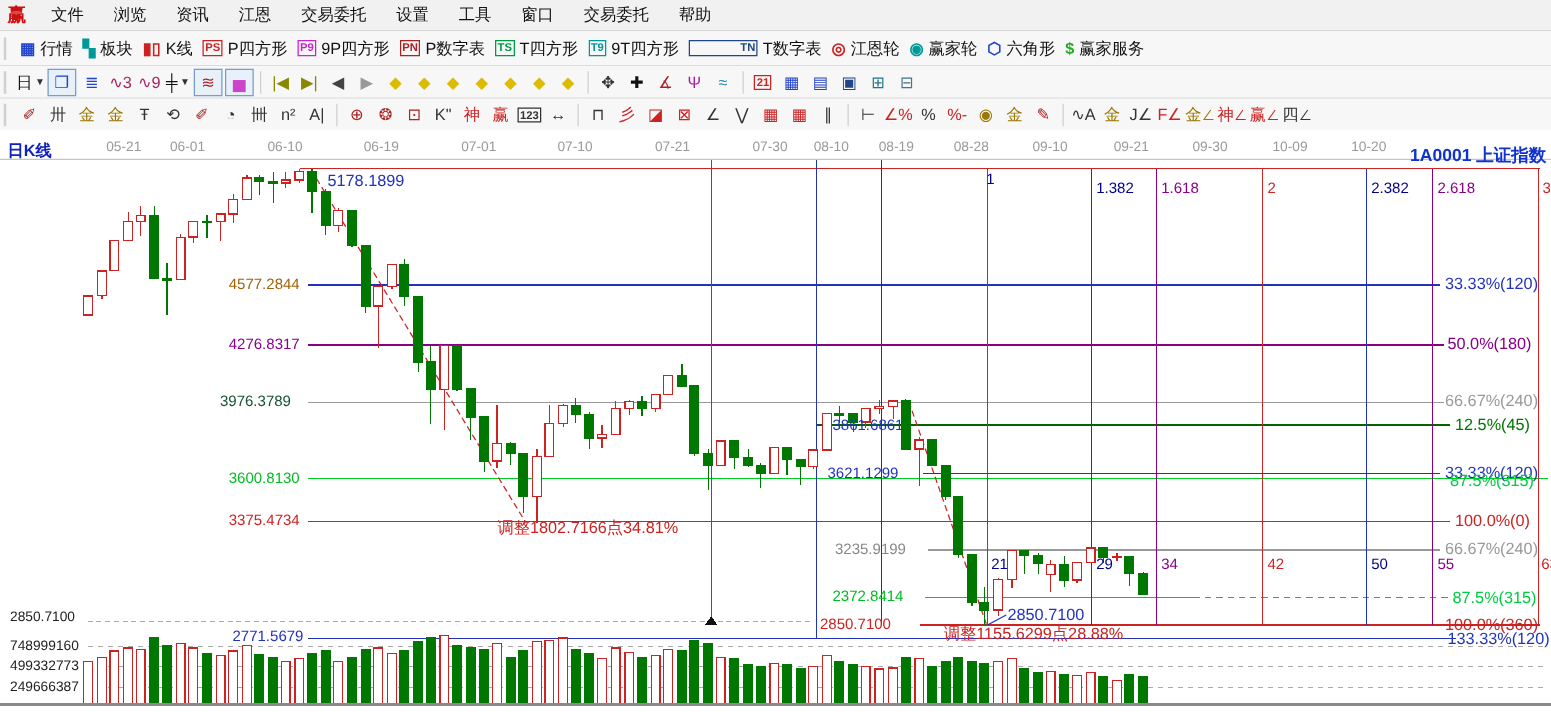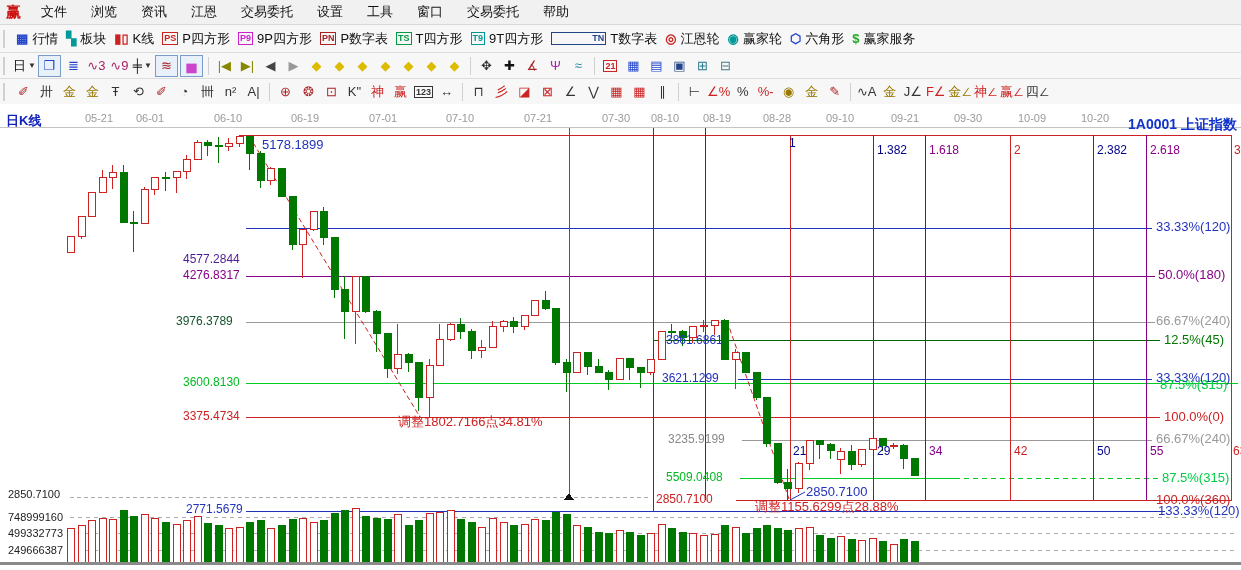--- a/index.html
+++ b/index.html
@@ -635,29 +635,29 @@
       <div class="tick" style="left: 695px;">08-19</div>
       <div class="tick" style="left: 755px;">08-28</div>
       <div class="tick" style="left: 818px;">09-10</div>
       <div class="tick" style="left: 883px;">09-21</div>
       <div class="tick" style="left: 946px;">09-30</div>
       <div class="tick" style="left: 1010px;">10-09</div>
       <div class="tick" style="left: 1073px;">10-20</div>
     </div>
   <div id="chart-labels">
       <div class="lab" style="left: 262px; top: 35px; color: rgb(34, 51, 187); font-size: 13px;">5178.1899</div>
-      <div class="lab" style="left: 183px; top: 117px; color: #4c1d95; font-size: 12px; margin-top: 32px;">4577.2844</div>
+      <div class="lab" style="left: 183px; top: 117px; color: #a16207; font-size: 12px;">4577.2844</div>
       <div class="lab" style="left: 183px; top: 165px; color: rgb(136, 0, 136); font-size: 12px;">4276.8317</div>
       <div class="lab" style="left: 176px; top: 211px; color: #14532d; font-size: 12px;">3976.3789</div>
       <div class="lab" style="left: 183px; top: 272px; color: rgb(0, 187, 34); font-size: 12px;">3600.8130</div>
       <div class="lab" style="left: 183px; top: 306px; color: rgb(204, 34, 34); font-size: 12px;">3375.4734</div>
       <div class="lab" style="left: 666px; top: 230px; color: rgb(34, 51, 187); font-size: 12px;">3861.6861</div>
       <div class="lab" style="left: 662px; top: 268px; color: rgb(34, 51, 187); font-size: 12px;">3621.1299</div>
       <div class="lab" style="left: 668px; top: 329px; color: rgb(136, 136, 136); font-size: 12px;">3235.9199</div>
-      <div class="lab" style="left: 666px; top: 367px; color: rgb(0, 187, 34); font-size: 12px;">5509.0408</div>
+      <div class="lab" style="left: 666px; top: 367px; color: rgb(0, 187, 34); font-size: 12px;">2372.8414</div>
       <div class="lab" style="left: 656px; top: 389px; color: rgb(204, 34, 34); font-size: 12px;">2850.7100</div>
       <div class="lab" style="left: 806px; top: 382px; color: rgb(34, 51, 187); font-size: 13px;">2850.7100</div>
       <div class="lab" style="left: 186px; top: 399px; color: rgb(34, 51, 187); font-size: 12px;">2771.5679</div>
       <div class="lab" style="left: 8px; top: 384px; color: rgb(34, 34, 34); font-size: 11px;">2850.7100</div>
       <div class="lab" style="left: 8px; top: 407px; color: rgb(34, 34, 34); font-size: 11px;">748999160</div>
       <div class="lab" style="left: 8px; top: 423px; color: rgb(34, 34, 34); font-size: 11px;">499332773</div>
       <div class="lab" style="left: 8px; top: 440px; color: rgb(34, 34, 34); font-size: 11px;">249666387</div>
       <div class="lab" style="left: 398px; top: 312px; color: rgb(204, 34, 34); font-size: 13px;">调整1802.7166点34.81%</div>
       <div class="lab" style="left: 755px; top: 397px; color: rgb(204, 34, 34); font-size: 13px;">调整1155.6299点28.88%</div>
       <div class="lab" style="left: 789px; top: 33px; color: rgb(0, 0, 136); font-size: 12px;">1</div>

